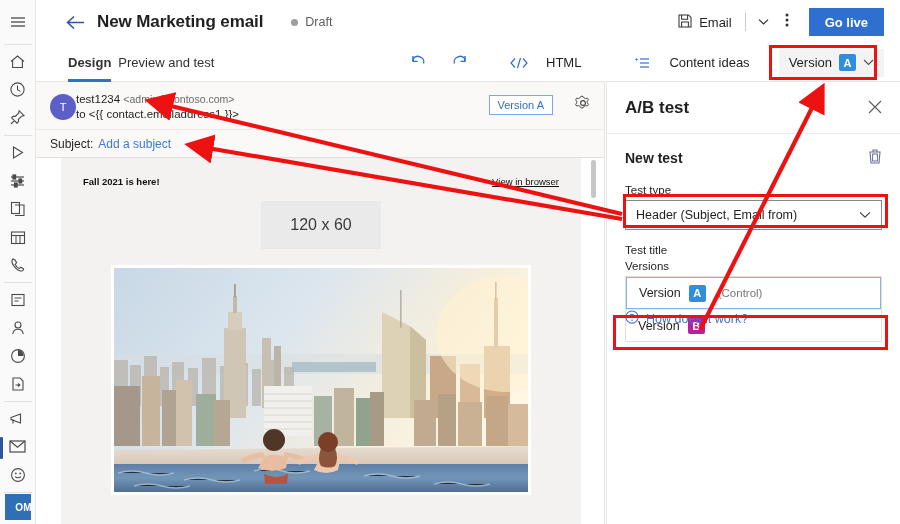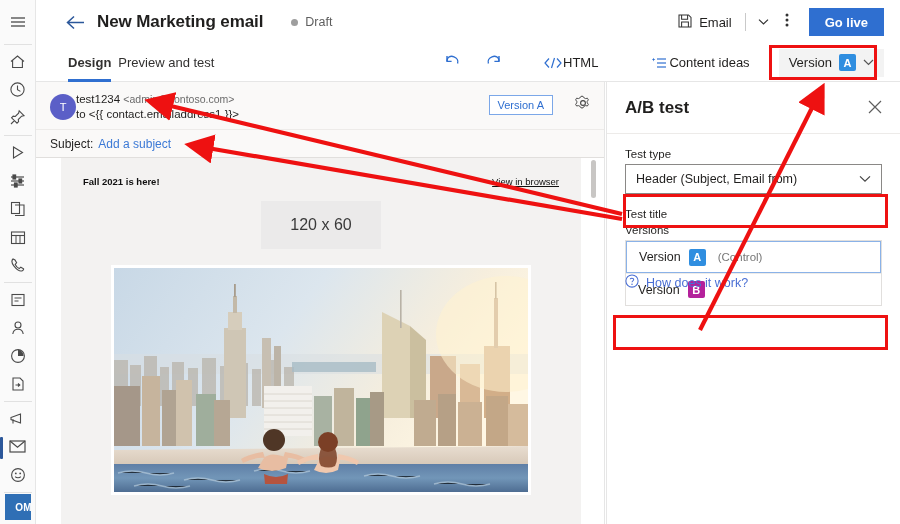--- a/index.html
+++ b/index.html
@@ -61,21 +61,21 @@
     position:absolute; left:36px; top:44px; width:864px; height:38px;
     background:#fff; border-bottom:1px solid #e6e6e6;
     display:flex; align-items:center;
   }
   .tab { font-size:13px; color:#323130; height:38px; display:flex; align-items:center;
          position:relative; cursor:pointer; }
   #tab-design { margin-left:32px; font-weight:600; }
   #tab-preview { margin-left:7px; }
   .tab.sel::after { content:""; position:absolute; left:0; right:0; bottom:0; height:2.5px; background:#2f6fd0; }
   #tool-group { margin-left:auto; display:flex; align-items:center; padding-right:16px; gap:0; }
-  .tool { display:flex; align-items:center; gap:1px; font-size:13px; color:#201f1e; padding:5px 9px; cursor:pointer; }
+  .tool { display:flex; align-items:center; gap:18px; font-size:13px; color:#201f1e; padding:5px 9px; cursor:pointer; }
   .tool .gl { color:#2f6fd0; display:flex; }
   #undo-btn { padding:5px 12px; color:#2f6fd0; cursor:pointer;}
   #redo-btn { padding:5px 12px; color:#2f6fd0; margin-right:22px; cursor:pointer;}
   #html-btn { margin-right:36px; }
   #version-chip {
     margin-left:20px; background:#f3f3f3; height:28px; display:flex; align-items:center;
     gap:7px; padding:0 10px; font-size:13px; color:#201f1e; cursor:pointer;
   }
   .badge {
     width:17px; height:17px; display:flex; align-items:center; justify-content:center;
@@ -539,20 +539,29 @@
 <div id="panel">
   <div id="panel-head">
     <div id="panel-title">A/B test</div>
     <div id="panel-close">
       <svg width="14" height="14" viewBox="0 0 14 14">
           <path d="M1 1 L13 13 M13 1 L1 13" stroke="#5e5e5e" stroke-width="1.2" fill="none"></path>
         </svg>
     </div>
   </div>
   <div id="panel-body">
+    <div id="newtest-row">
+      <span id="newtest-label">New test</span>
+      <span id="delete-test">
+        <svg width="14" height="16" viewBox="0 0 14 16">
+            <path d="M2 4 H12 L11 15 H3 Z M5 4 V2 H9 V4" fill="none" stroke="#6b6b9e" stroke-width="1.1"></path>
+            <rect x="4.6" y="6" width="4.8" height="7" fill="none" stroke="#6b6b9e" stroke-width="1"></rect>
+          </svg>
+      </span>
+    </div>
 
     <div class="fld-label">Test type</div>
     <div class="fld">
       <span>Header (Subject, Email from)</span>
       <span class="chevd">
         <svg width="12" height="8" viewBox="0 0 12 8">
             <path d="M1 1.4 L6 6.2 L11 1.4" fill="none" stroke="#444" stroke-width="1.2"></path>
           </svg>
       </span>
     </div>

